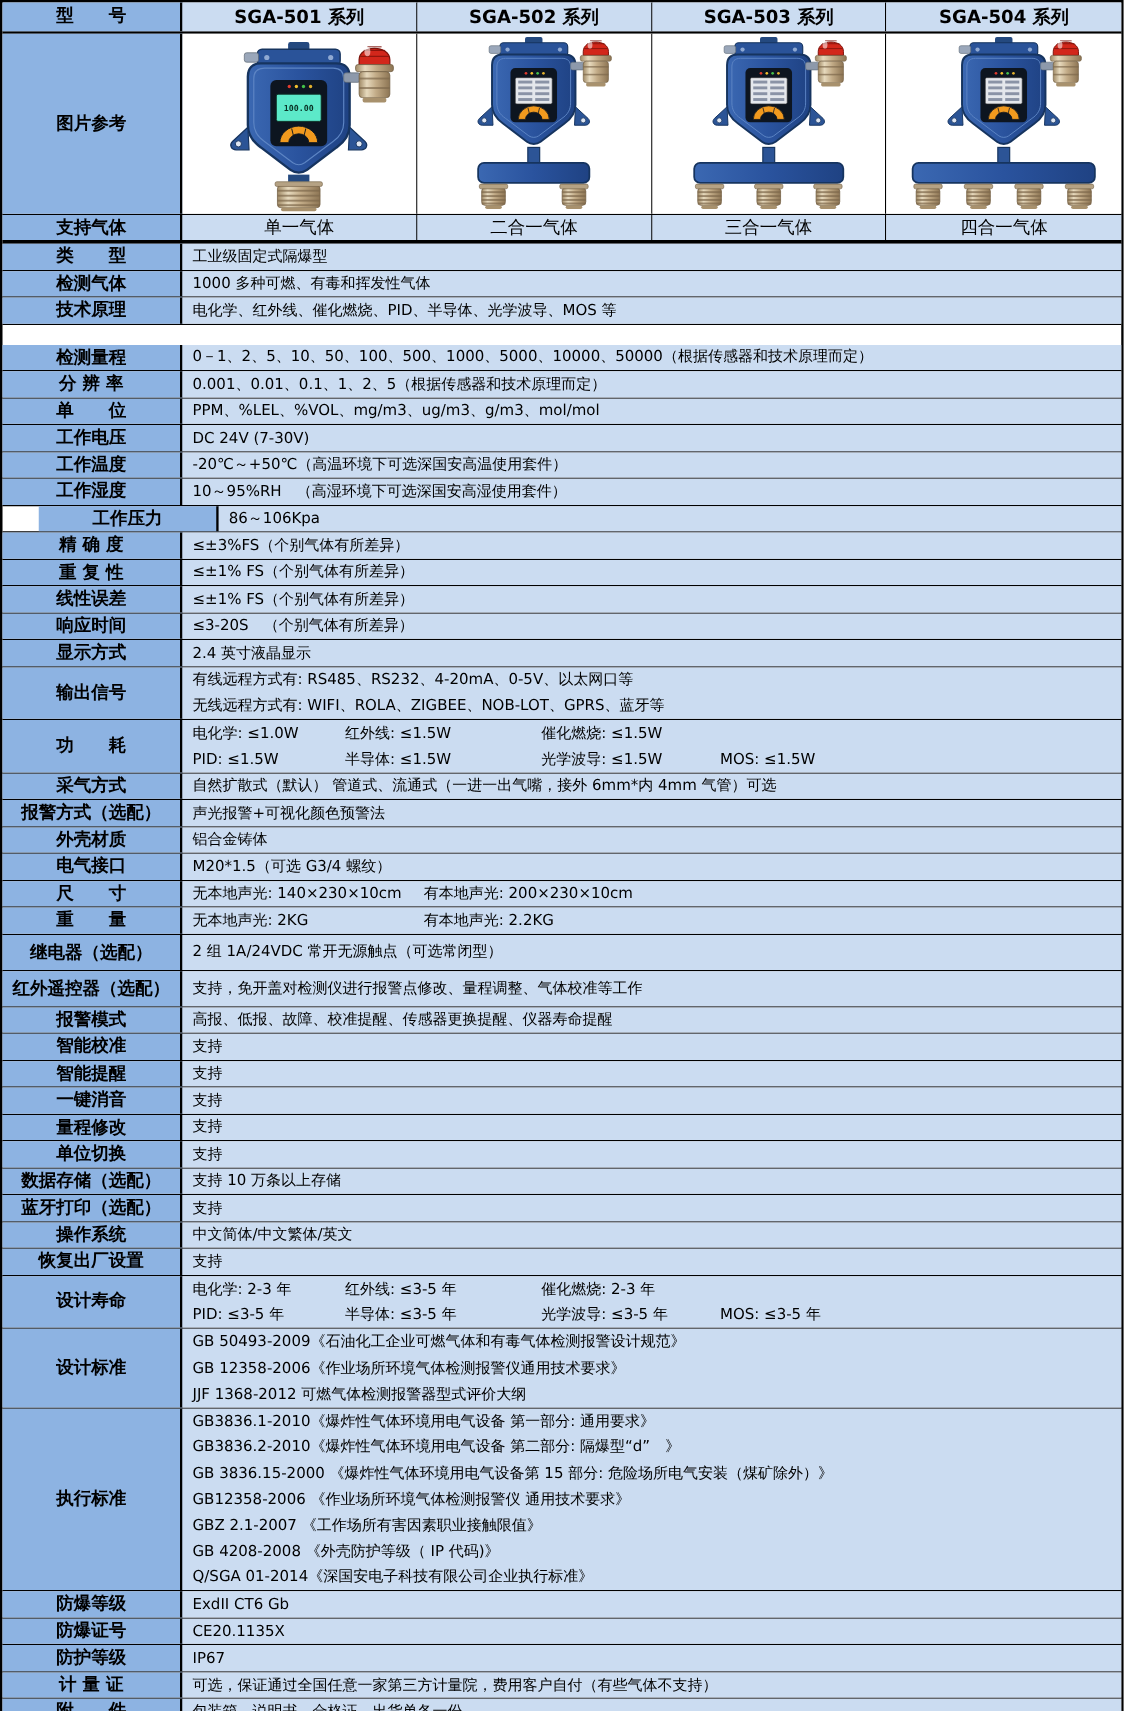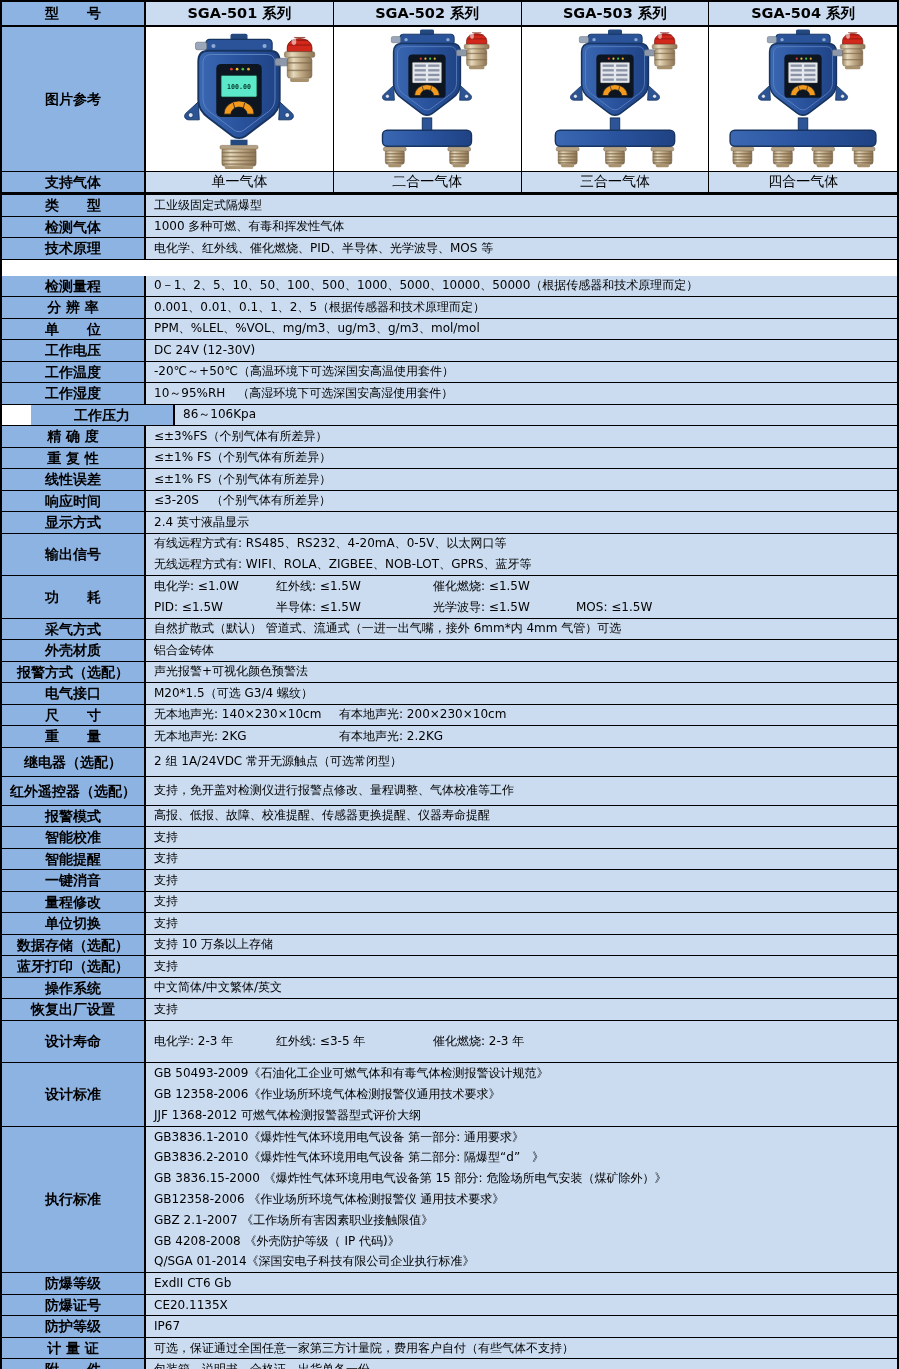--- a/index.html
+++ b/index.html
@@ -390,21 +390,21 @@
     <div class="row cols2" style="height: 20.5px;">
       <div class="lbl">分 辨 率</div>
       <div class="val">0.001、0.01、0.1、1、2、5（根据传感器和技术原理而定）</div>
     </div>
     <div class="row cols2" style="height: 20.5px;">
       <div class="lbl">单　　位</div>
       <div class="val">PPM、%LEL、%VOL、mg/m3、ug/m3、g/m3、mol/mol</div>
     </div>
     <div class="row cols2" style="height: 20.5px;">
       <div class="lbl">工作电压</div>
-      <div class="val">DC 24V (12-30V)</div>
+      <div class="val">DC 24V (7-30V)</div>
     </div>
     <div class="row cols2" style="height: 20.5px;">
       <div class="lbl">工作温度</div>
       <div class="val">-20℃～+50℃（高温环境下可选深国安高温使用套件）</div>
     </div>
     <div class="row cols2" style="height: 20.5px;">
       <div class="lbl">工作湿度</div>
       <div class="val">10～95%RH　（高湿环境下可选深国安高湿使用套件）</div>
     </div>
     <div class="row cols2" style="height: 20.5px; padding-left: 29px;">
@@ -452,26 +452,26 @@
           <span class="seg" style="width: 143px;">光学波导: ≤1.5W</span>
           <span class="seg">MOS: ≤1.5W</span>
         </div>
       </div>
     </div>
     <div class="row cols2" style="height: 20.5px;">
       <div class="lbl">采气方式</div>
       <div class="val">自然扩散式（默认） 管道式、流通式（一进一出气嘴，接外 6mm*内 4mm 气管）可选</div>
     </div>
     <div class="row cols2" style="height: 20.5px;">
+      <div class="lbl">报警方式（选配）</div>
+      <div class="val">声光报警+可视化颜色预警法</div>
+    </div>
+    <div class="row cols2" style="height: 20.5px;">
       <div class="lbl">外壳材质</div>
       <div class="val">铝合金铸体</div>
-    </div>
-    <div class="row cols2" style="height: 20.5px;">
-      <div class="lbl">报警方式（选配）</div>
-      <div class="val">声光报警+可视化颜色预警法</div>
     </div>
     <div class="row cols2" style="height: 20.5px;">
       <div class="lbl">电气接口</div>
       <div class="val">M20*1.5（可选 G3/4 螺纹）</div>
     </div>
     <div class="row cols2" style="height: 20.5px;">
       <div class="lbl">尺　　寸</div>
       <div class="val">
         <div class="line">
           <span class="seg" style="width: 185px;">无本地声光: 140×230×10cm</span>
@@ -536,20 +536,26 @@
       <div class="lbl">恢复出厂设置</div>
       <div class="val">支持</div>
     </div>
     <div class="row cols2" style="height: 41.6px;">
       <div class="lbl">设计寿命</div>
       <div class="val">
         <div class="line">
           <span class="seg" style="width: 122px;">电化学: 2-3 年</span>
           <span class="seg" style="width: 157px;">红外线: ≤3-5 年</span>
           <span class="seg" style="width: 143px;">催化燃烧: 2-3 年</span>
+        </div>
+        <div class="line">
+          <span class="seg" style="width: 122px;">PID: ≤3-5 年</span>
+          <span class="seg" style="width: 157px;">半导体: ≤3-5 年</span>
+          <span class="seg" style="width: 143px;">光学波导: ≤3-5 年</span>
+          <span class="seg">MOS: ≤3-5 年</span>
         </div>
       </div>
     </div>
     <div class="row cols2" style="height: 62.4px;">
       <div class="lbl">设计标准</div>
       <div class="val">
         <div class="line">GB 50493-2009《石油化工企业可燃气体和有毒气体检测报警设计规范》</div>
         <div class="line">GB 12358-2006《作业场所环境气体检测报警仪通用技术要求》</div>
         <div class="line">JJF 1368-2012 可燃气体检测报警器型式评价大纲</div>
       </div>

